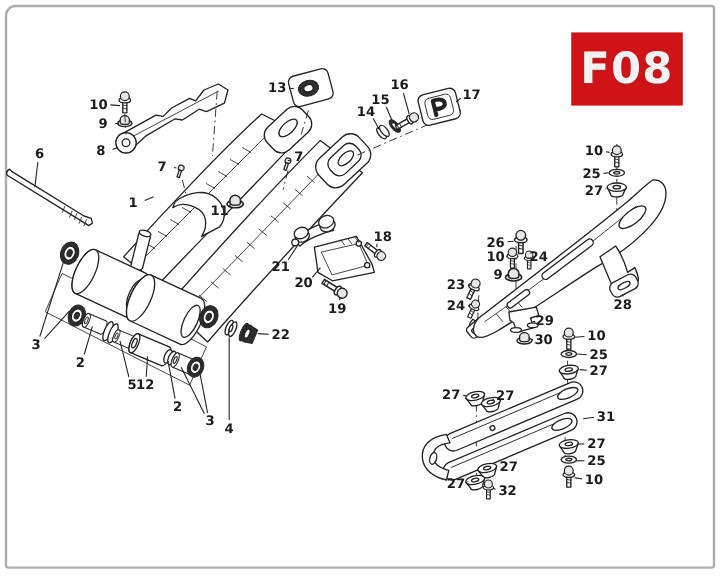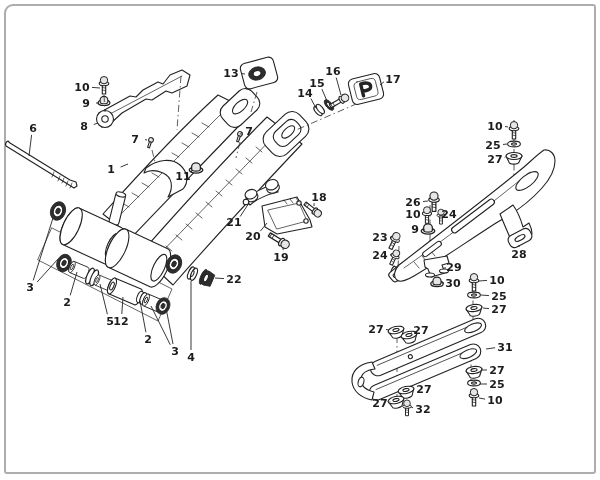--- a/index.html
+++ b/index.html
@@ -389,13 +389,16 @@
       <line x1="413.1" y1="407.8" x2="411" y2="407" class="leader"></line>
       <text x="423" y="409" class="callout-label">32</text>
       <line x1="487.0" y1="280.4" x2="479" y2="281" class="leader"></line>
       <text x="497" y="280" class="callout-label">10</text>
       <line x1="489.0" y1="295.6" x2="481" y2="295" class="leader"></line>
       <text x="499" y="296" class="callout-label">25</text>
       <line x1="489.0" y1="308.6" x2="483" y2="308" class="leader"></line>
       <text x="499" y="309" class="callout-label">27</text>
     </svg>
 
+  <div class="badge" style="background: rgb(208, 19, 23); color: rgb(242, 242, 242);">
+    <span>F08</span>
+  </div>
 </div>
 
 </body></html>

